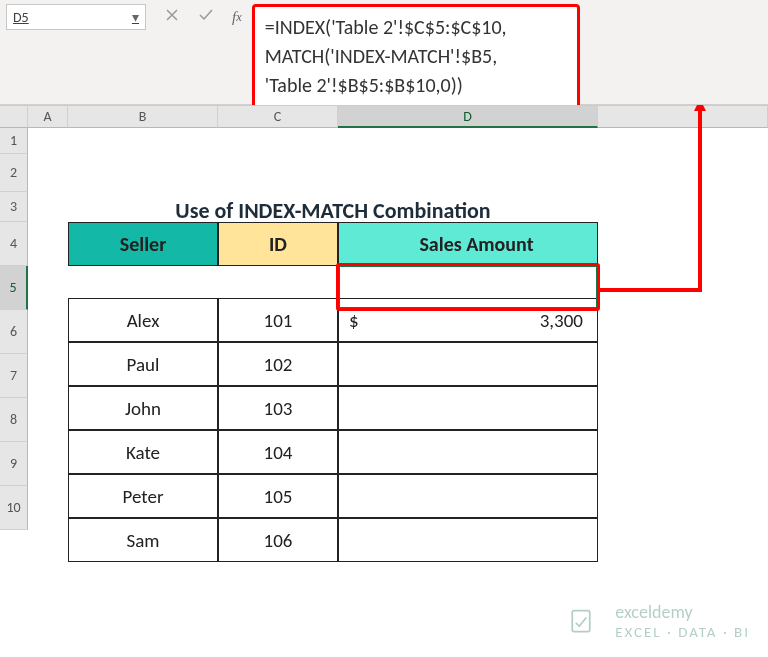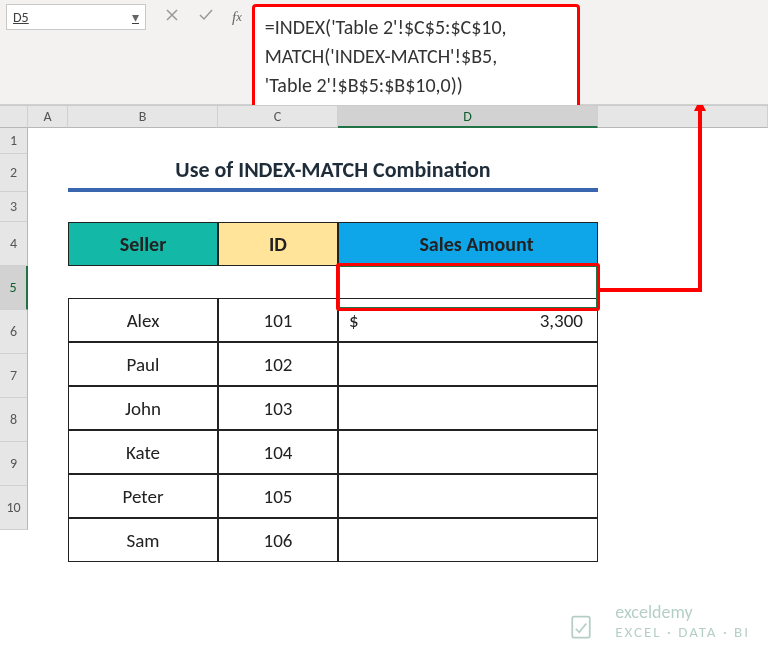--- a/index.html
+++ b/index.html
@@ -90,21 +90,21 @@
     display:flex; align-items:center; justify-content:center;
   }
   .rowhdr.sel { background: #d2d2d2; border-right: 2px solid #217346; color:#0e5c2f;}
   .cells {
     position: relative;
     display: grid;
     grid-template-columns: 40px 150px 120px 260px 170px;
   }
   .cell { border: 0; height: 100%; }
   .r1 .cell { height: 26px; }
-  .r2 .cell { height: 38px; }
+  .r2 .cell { height: 38px; margin-top: 41px; }
   .r3 .cell { height: 30px; }
   .r-data .cell { height: 44px; }
 
   .title-cell {
     grid-column: 2 / span 3;
     display:flex; align-items:center; justify-content:center;
     font-weight: bold;
     font-size: 22px;
     color: #1f2d3a;
     border-bottom: 4px solid #3a66b0;
@@ -113,21 +113,21 @@
   .th {
     border: 1px solid #222;
     display:flex; align-items:center; justify-content:center;
     font-weight: bold;
     font-size: 20px;
     color: #222;
     height: 44px;
   }
   .th.seller { background: #14b8a6; }
   .th.id     { background: #ffe49a; }
-  .th.sales  { background: #0ea5e9; padding-left: 17px; }
+  .th.sales  { background: #5eead4; padding-left: 17px; }
   .td {
     border: 1px solid #222;
     display:flex; align-items:center; justify-content:center;
     font-size: 19px;
     color: #222;
     height: 44px;
     background: #fff;
     margin-top: 32px;
   }
   .td.money {
@@ -150,21 +150,21 @@
   }
   .arrow-path {
     position: absolute;
     pointer-events: none;
   }
   .watermark {
     position: absolute;
     right: 18px;
     bottom: 16px;
     opacity: 0.35;
-    display:flex; align-items:flex-end; gap:20px;
+    display:flex; align-items:center; gap:20px;
     color: #2a765b;
     font-size: 18px;
   }
   .watermark .sub { font-size: 15px; letter-spacing: 2px; color:#2a765b; display:block; }
   .wm-icon { width:28px; height:28px; }
 </style>
 </head>
 <body>
 
 <div class="formula-bar-row">

